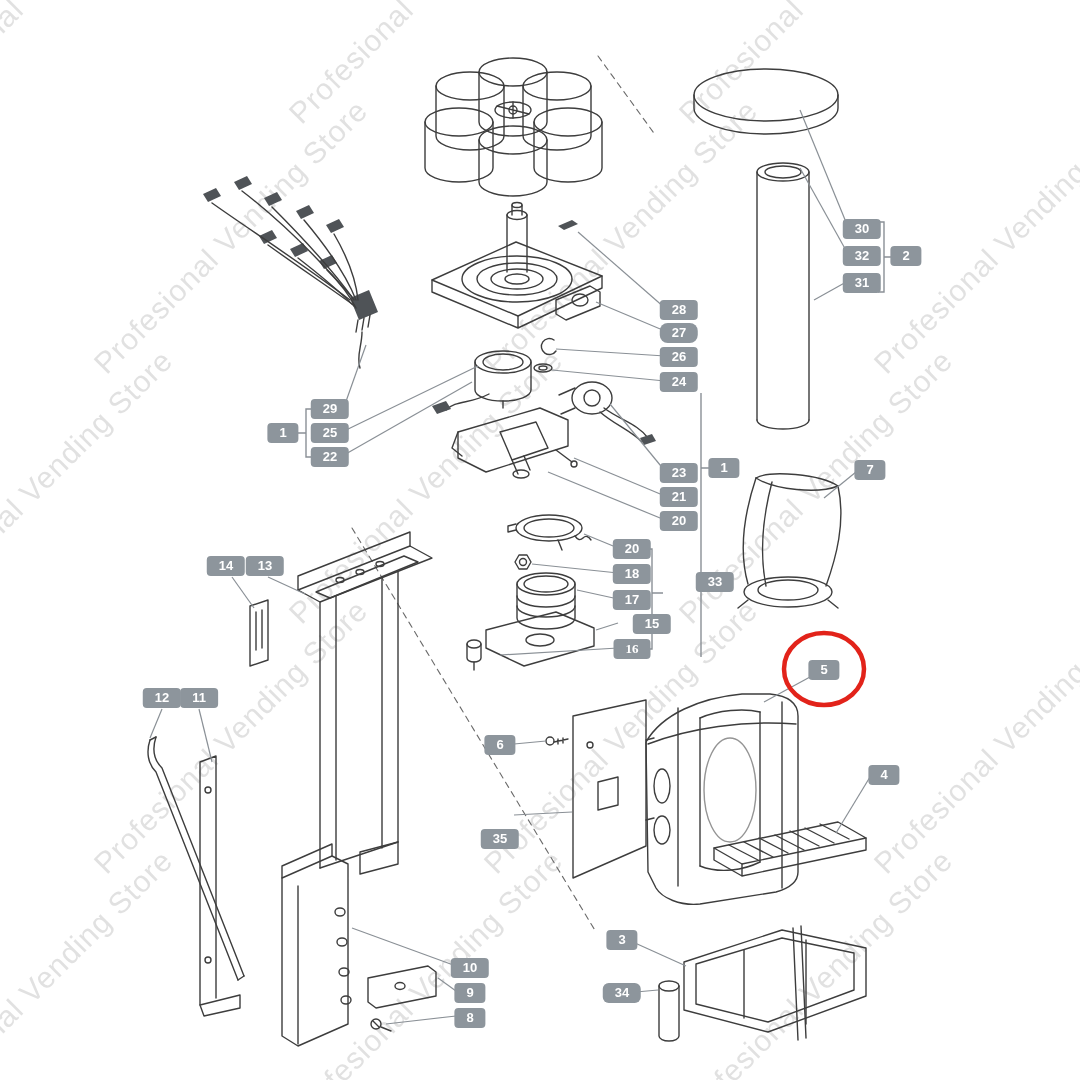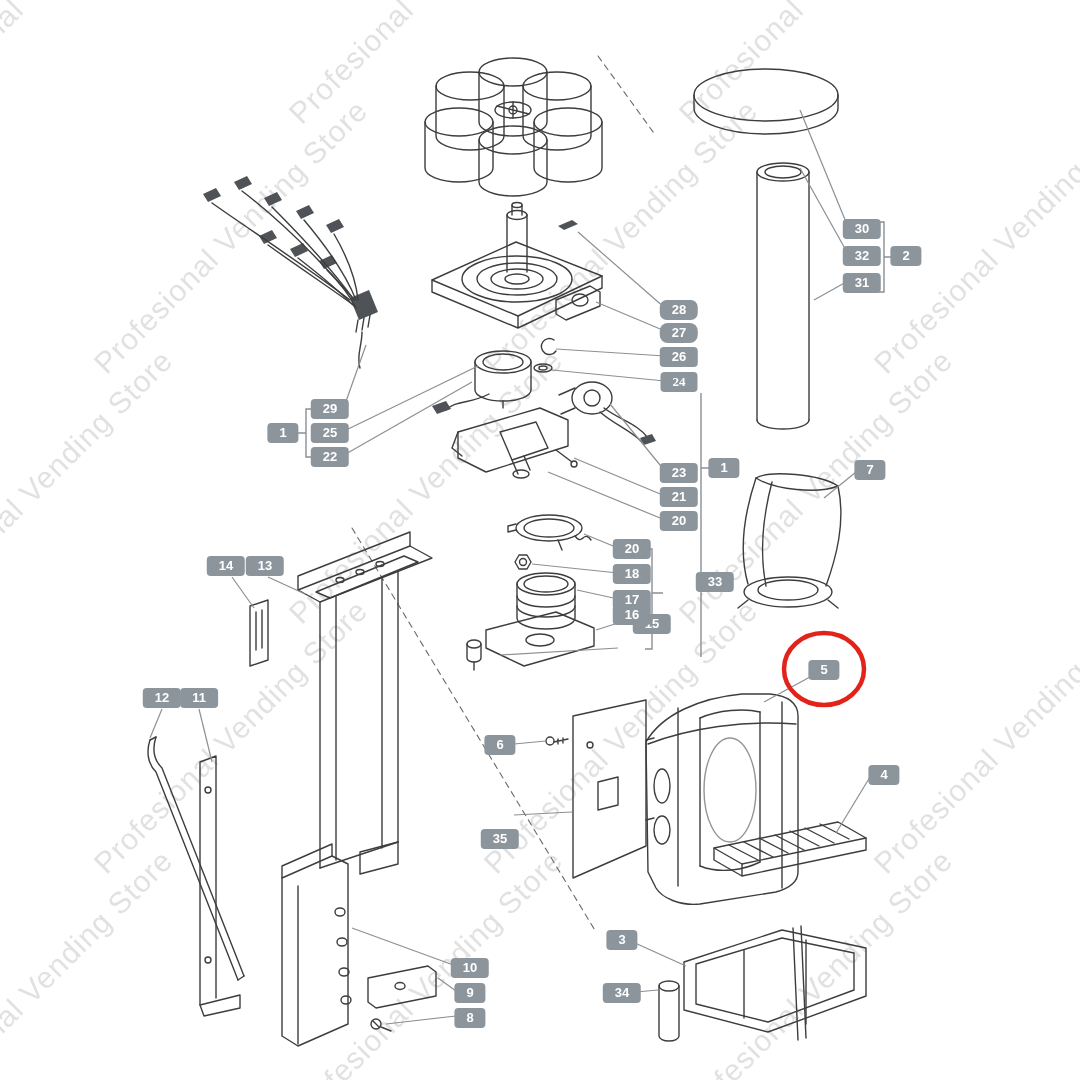--- a/index.html
+++ b/index.html
@@ -325,46 +325,46 @@
     </g>
 
     <ellipse cx="824" cy="669" rx="40" ry="36" fill="none" stroke="#e2231a" stroke-width="4.5"></ellipse>
   </svg>
 
   <div class="badge-layer">
       <div class="badge" style="left: 862px; top: 229px;">30</div>
       <div class="badge" style="left: 862px; top: 256px;">32</div>
       <div class="badge" style="left: 906px; top: 256px;">2</div>
       <div class="badge" style="left: 862px; top: 283px;">31</div>
-      <div class="badge" style="left: 679px; top: 310px; border-radius: 7px;">28</div>
+      <div class="badge" style="left: 679px; top: 310px;">28</div>
       <div class="badge" style="left: 679px; top: 333px; border-radius: 8px;">27</div>
       <div class="badge" style="left: 679px; top: 357px;">26</div>
-      <div class="badge" style="left: 679px; top: 382px; font-family: Liberation Serif, serif;">24</div>
+      <div class="badge" style="left: 679px; top: 382px;">24</div>
       <div class="badge" style="left: 330px; top: 409px;">29</div>
       <div class="badge" style="left: 283px; top: 433px;">1</div>
       <div class="badge" style="left: 330px; top: 433px;">25</div>
       <div class="badge" style="left: 330px; top: 457px;">22</div>
       <div class="badge" style="left: 679px; top: 473px;">23</div>
       <div class="badge" style="left: 724px; top: 468px;">1</div>
       <div class="badge" style="left: 679px; top: 497px;">21</div>
       <div class="badge" style="left: 679px; top: 521px;">20</div>
       <div class="badge" style="left: 632px; top: 549px;">20</div>
       <div class="badge" style="left: 632px; top: 574px;">18</div>
       <div class="badge" style="left: 632px; top: 600px;">17</div>
       <div class="badge" style="left: 677px; top: 582px; margin-left: 38px;">33</div>
       <div class="badge" style="left: 632px; top: 624px; margin-left: 20px;">15</div>
-      <div class="badge" style="left: 632px; top: 615px;">16</div>
+      <div class="badge" style="left: 632px; top: 649px; font-family: Liberation Serif, serif;">16</div>
       <div class="badge" style="left: 226px; top: 566px;">14</div>
       <div class="badge" style="left: 265px; top: 566px;">13</div>
       <div class="badge" style="left: 870px; top: 470px;">7</div>
       <div class="badge" style="left: 824px; top: 670px;">5</div>
       <div class="badge" style="left: 162px; top: 698px;">12</div>
       <div class="badge" style="left: 199px; top: 698px;">11</div>
       <div class="badge" style="left: 500px; top: 745px;">6</div>
       <div class="badge" style="left: 884px; top: 775px;">4</div>
       <div class="badge" style="left: 500px; top: 817px; margin-top: 22px;">35</div>
       <div class="badge" style="left: 622px; top: 940px;">3</div>
-      <div class="badge" style="left: 622px; top: 993px;">34</div>
+      <div class="badge" style="left: 622px; top: 993px; border-radius: 6px;">34</div>
       <div class="badge" style="left: 470px; top: 968px;">10</div>
       <div class="badge" style="left: 470px; top: 993px;">9</div>
       <div class="badge" style="left: 470px; top: 1018px;">8</div>
     </div>
 </div>
 
 </body></html>

